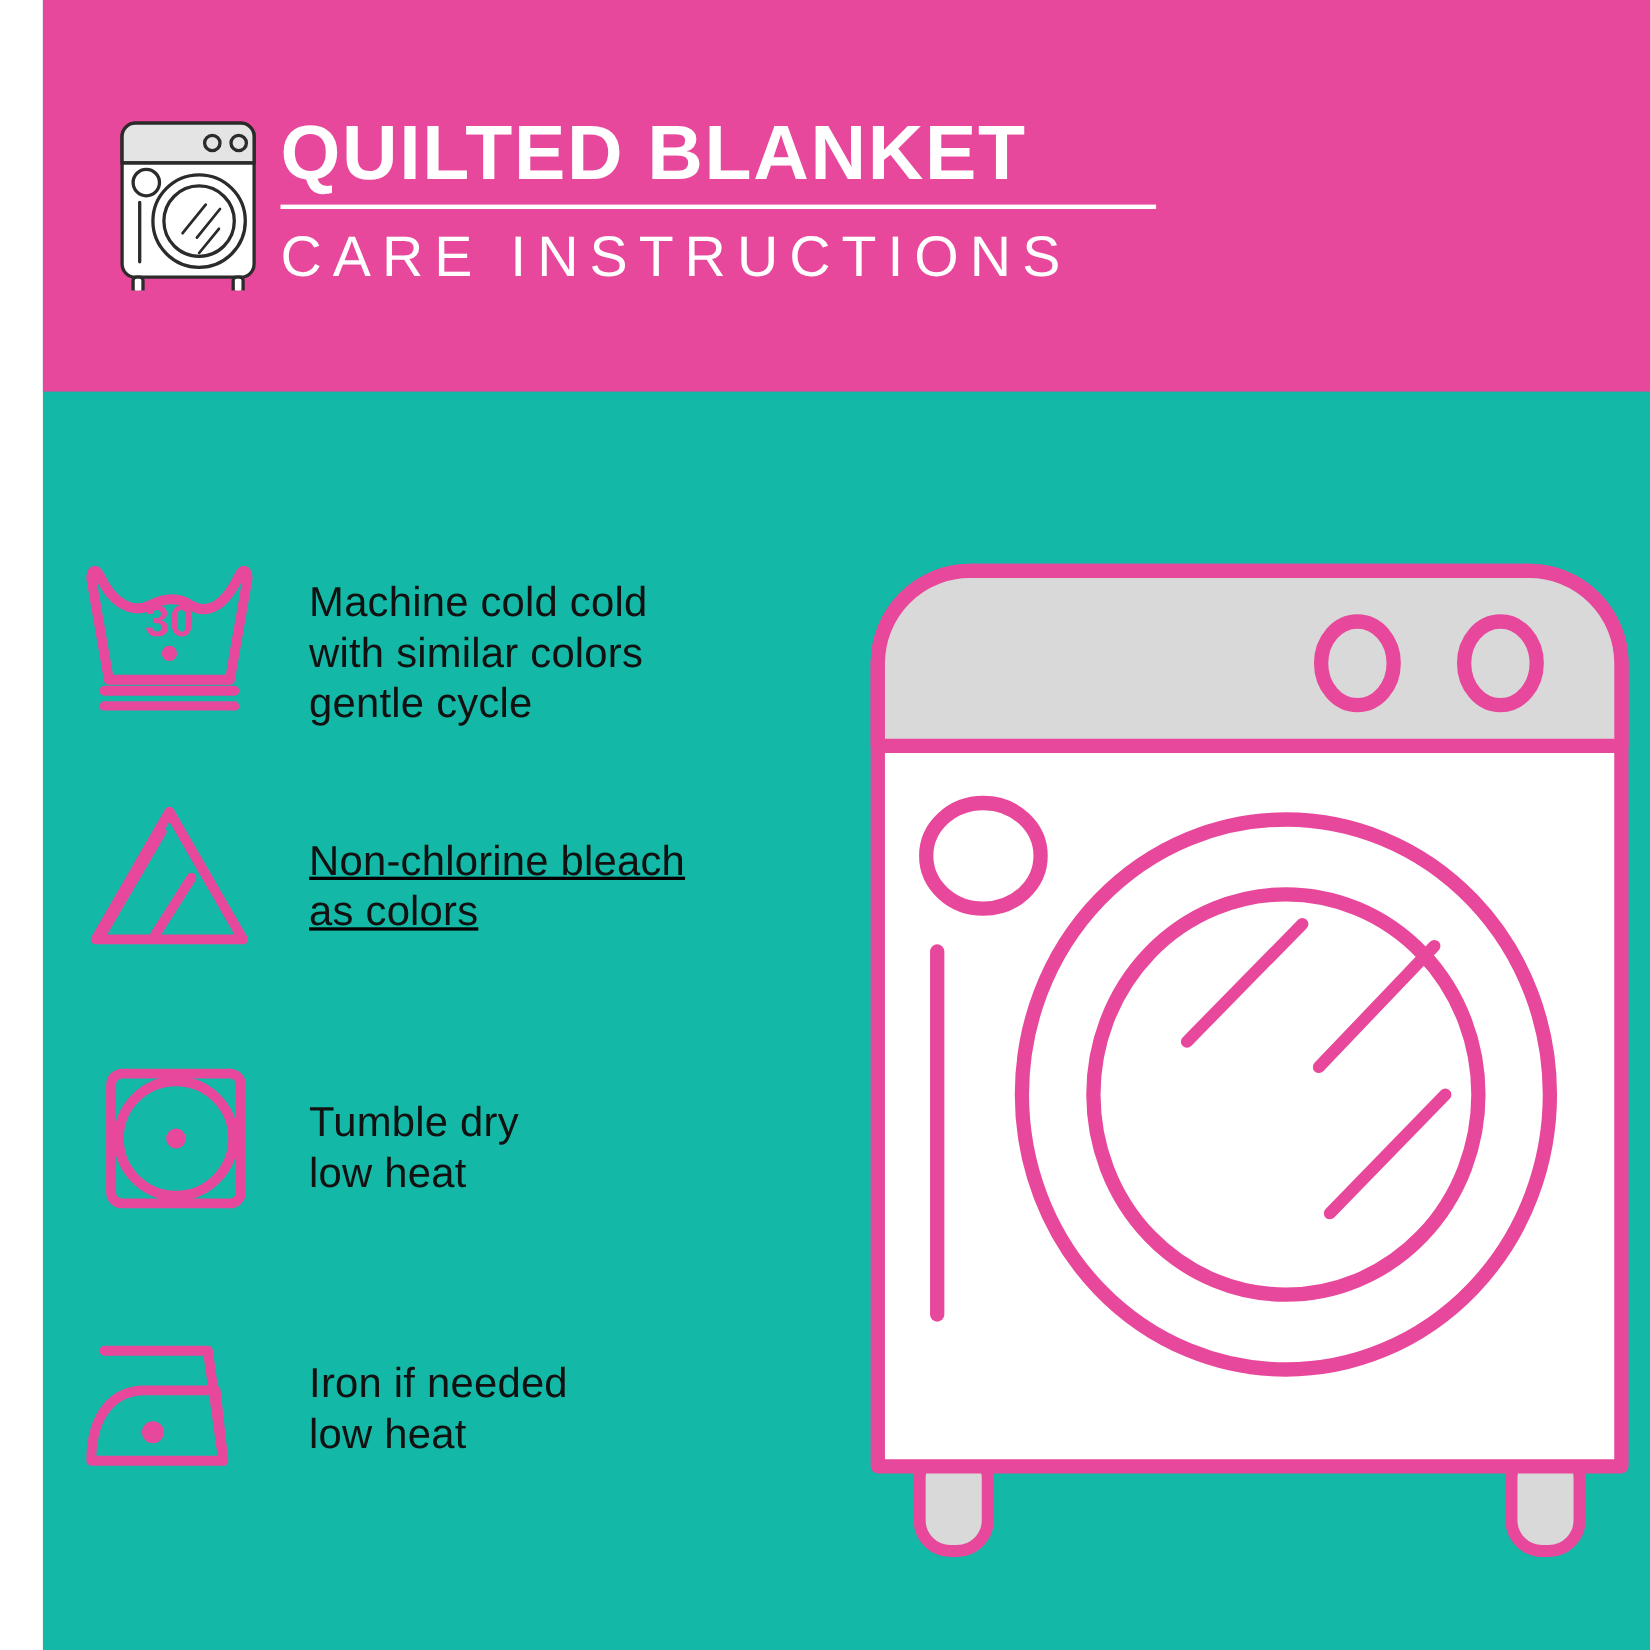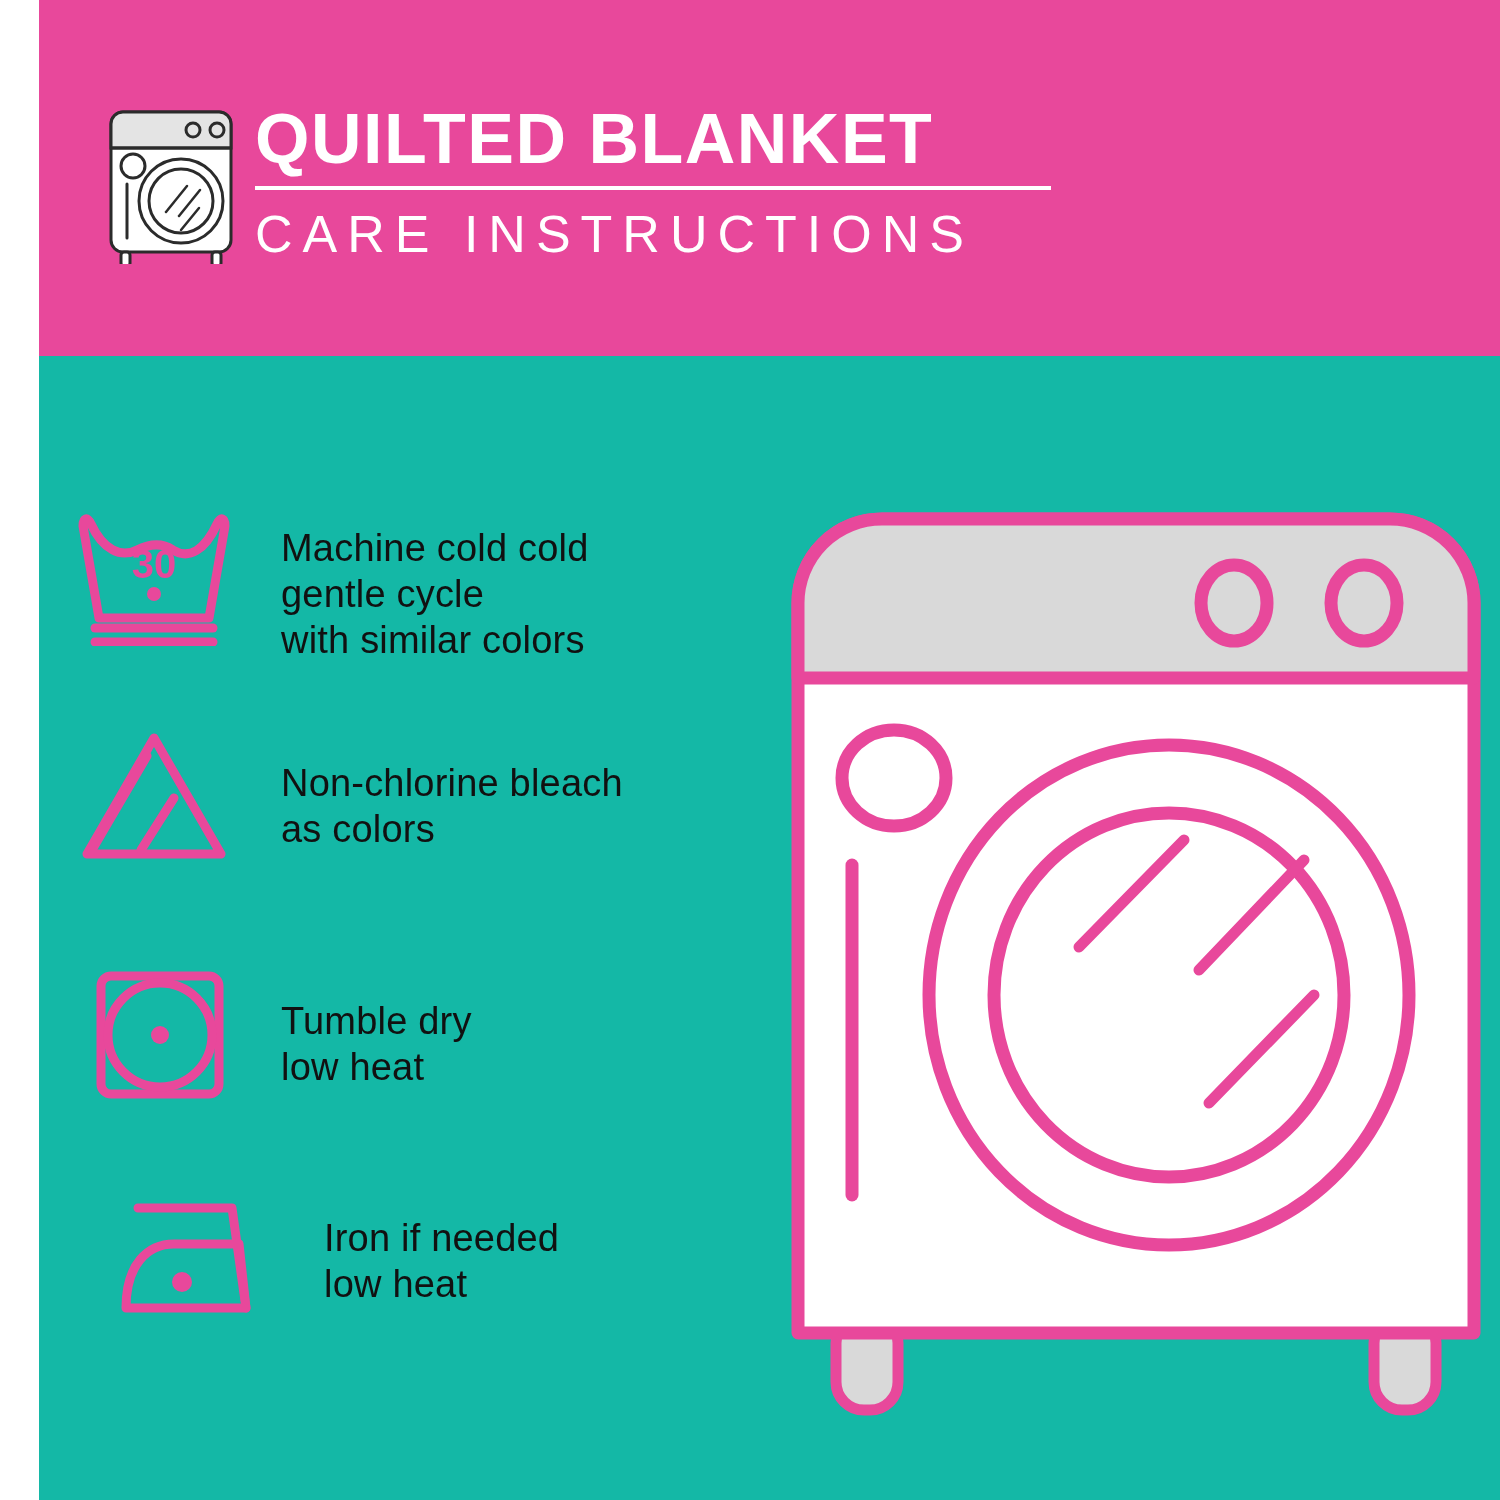--- a/index.html
+++ b/index.html
@@ -82,23 +82,23 @@
 
   .care-row {
     position: absolute;
     left: 0;
     width: 740px;
     display: flex;
     align-items: center;
   }
 
   .care-row.row-0 { top: 150px;  height: 175px; }
-  .care-row.row-1 { top: 370px;  height: 160px; }
+  .care-row.row-1 { top: 370px;  height: 160px; text-decoration: underline; }
   .care-row.row-2 { top: 608px;  height: 160px; }
-  .care-row.row-3 { top: 830px;  height: 150px; padding-left: 43px; }
+  .care-row.row-3 { top: 850px;  height: 150px; }
 
   .care-icon-wrap {
     width: 230px;
     min-width: 230px;
     height: 100%;
     display: flex;
     justify-content: center;
   }
 
   .care-text {
@@ -171,22 +171,22 @@
 
           <line x1="26" y1="122" x2="144" y2="122" stroke="#e8489b" stroke-width="9" stroke-linecap="round"></line>
           <line x1="26" y1="136" x2="144" y2="136" stroke="#e8489b" stroke-width="9" stroke-linecap="round"></line>
 
           <text x="85" y="72" font-family="'Liberation Sans', sans-serif" font-size="40" font-weight="bold" fill="#e8489b" text-anchor="middle">30</text>
           <circle cx="85" cy="88" r="7" fill="#e8489b"></circle>
         </svg>
       </div>
       <div class="care-text">
         <div>Machine cold cold</div>
+        <div>with similar colors</div>
         <div>gentle cycle</div>
-        <div>with similar colors</div>
       </div>
     </div>
 
     <div class="care-row row-1">
       <div class="care-icon-wrap">
         <svg viewBox="0 0 170 140" width="170" height="140">
           <path d="M85 12 L152 128 L18 128 Z" fill="none" stroke="#e8489b" stroke-width="9" stroke-linejoin="round"></path>
           <line x1="78" y1="30" x2="23" y2="124" stroke="#e8489b" stroke-width="9" stroke-linecap="round"></line>
           <line x1="105" y1="72" x2="72" y2="124" stroke="#e8489b" stroke-width="9" stroke-linecap="round"></line>
         </svg>

